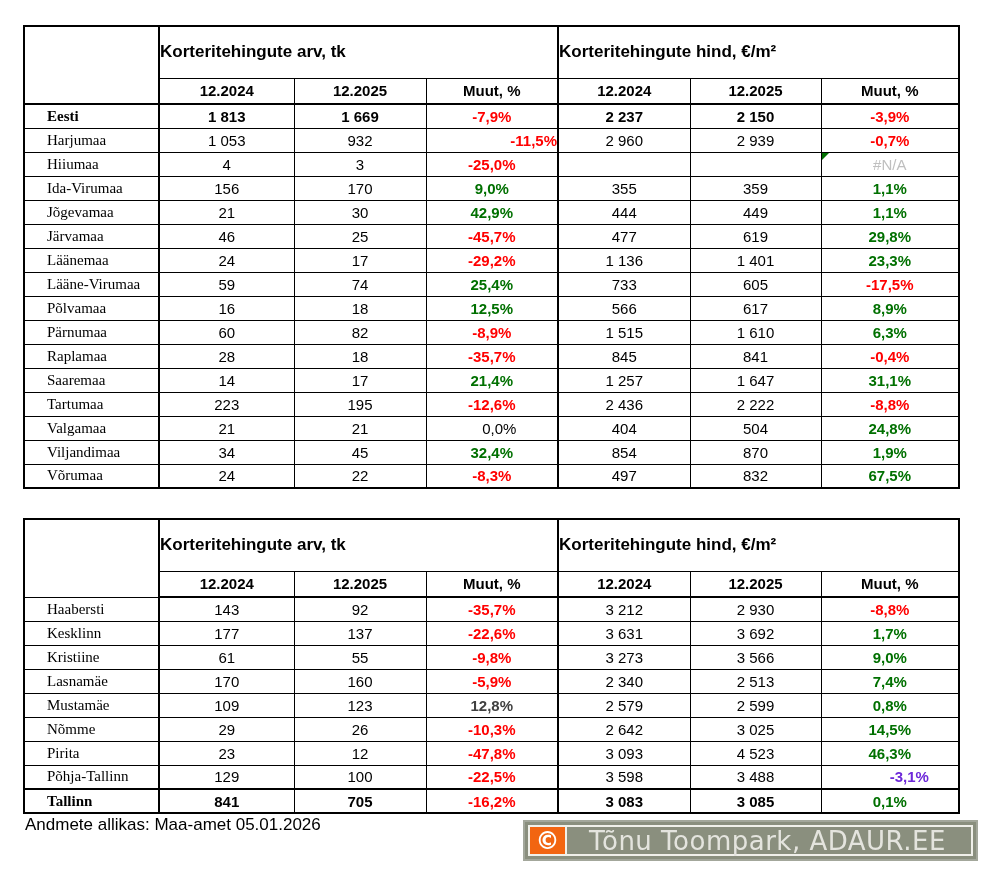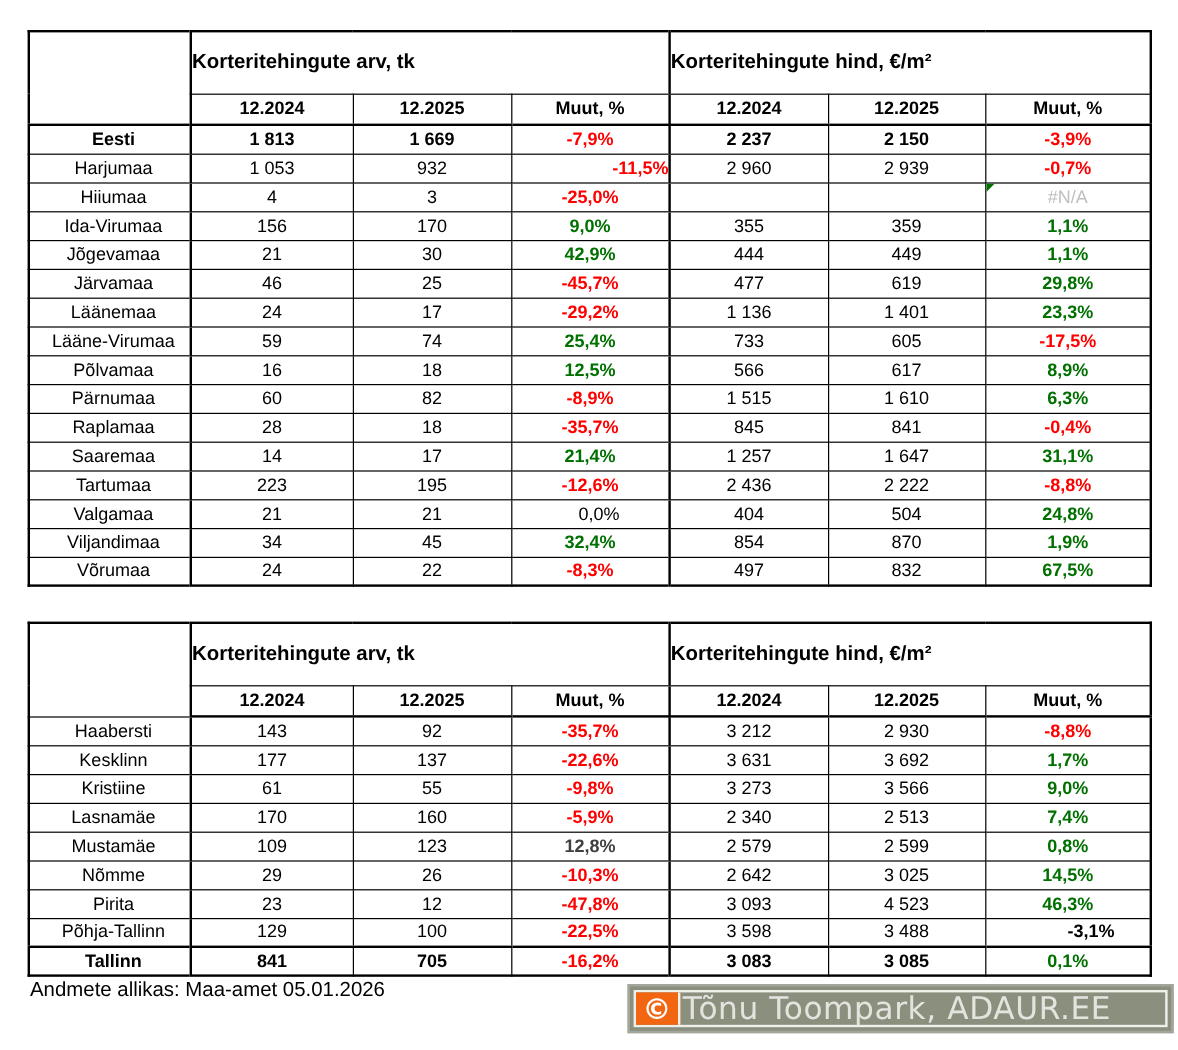--- a/index.html
+++ b/index.html
@@ -27,21 +27,21 @@
     font-weight: bold;
   }
   tr.sub td {
     height: 26px;
     font-size: 15px;
     font-weight: bold;
     text-align: center;
     border-bottom: 2px solid #000;
   }
   tbody td { height: 24px; font-size: 15px; }
-  td.name { text-align: center; padding-left: 6px; }
+  td.name { text-align: left; padding-left: 22px; font-family: Liberation Serif, serif; }
   td.num  { text-align: center; }
   td.muut { text-align: center; font-weight: bold; }
   tr.total td { border-top: 2px solid #000; font-weight: bold; }
 
   .na-tri {
     position: absolute;
     top: 0; left: 0;
     width: 0; height: 0;
     border-top: 7px solid #007000;
     border-right: 7px solid transparent;
@@ -79,21 +79,21 @@
     justify-content: center;
     font-size: 24px;
     font-weight: bold;
     border-right: 2px solid #f0f0ea;
     font-family: "DejaVu Sans", sans-serif;
   }
   .wm-label {
     flex: 1;
     display: flex;
     align-items: center;
-    padding: 0 2px;
+    padding: 0 22px;
     color: #e4e4de;
     font-size: 26px;
     font-family: "DejaVu Sans", sans-serif;
     letter-spacing: 0.5px;
     white-space: nowrap;
   }
 </style>
 </head>
 <body>
 
@@ -359,21 +359,21 @@
         <td class="num">4 523</td>
         <td class="muut" style="color: rgb(0, 112, 0);">46,3%</td>
       </tr>
       <tr>
         <td class="name thickR">Põhja-Tallinn</td>
         <td class="num">129</td>
         <td class="num">100</td>
         <td class="muut thickR" style="color: rgb(255, 0, 0);">-22,5%</td>
         <td class="num">3 598</td>
         <td class="num">3 488</td>
-        <td class="muut" style="color: #000000; padding-left: 39px;">-3,1%</td>
+        <td class="muut" style="color: #6d28d9; padding-left: 39px;">-3,1%</td>
       </tr>
       <tr class="total">
         <td class="name thickR">Tallinn</td>
         <td class="num">841</td>
         <td class="num">705</td>
         <td class="muut thickR" style="color: rgb(255, 0, 0);">-16,2%</td>
         <td class="num">3 083</td>
         <td class="num">3 085</td>
         <td class="muut" style="color: rgb(0, 112, 0);">0,1%</td>
       </tr>

